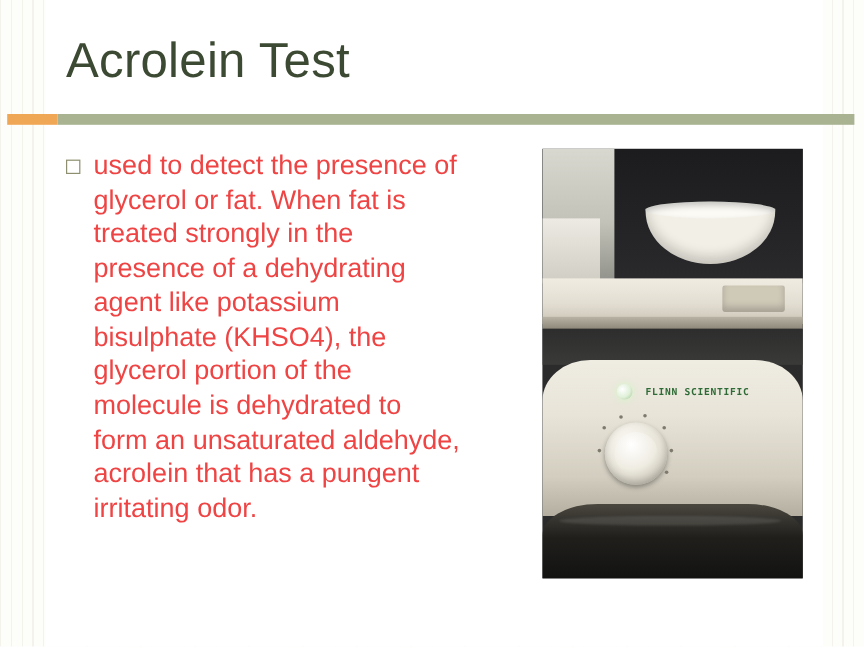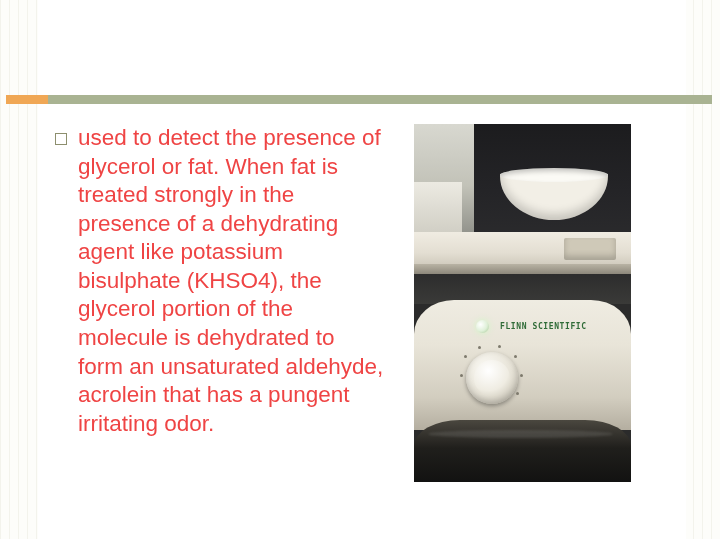--- a/index.html
+++ b/index.html
@@ -98,21 +98,21 @@
   }
   .bullet-text {
     flex: 1 1 auto;
     font-size: 22.5px;
     line-height: 1.27;
     color: #ef4444;
     text-align: left;
   }
   .photo {
     position: absolute;
-    left: 414px;
+    left: 452px;
     top: 124px;
     width: 217px;
     height: 358px;
     background: #2b2b2b;
     overflow: hidden;
     border: 0;
   }
   
   .ph-darktop {
     position: absolute;
@@ -255,20 +255,21 @@
     filter: blur(1px);
   }
 </style>
 </head>
 <body>
 
 <div class="slide">
   <div class="stripes"></div>
   <div class="content-panel"></div>
 
+  <div class="title">Acrolein Test</div>
 
   <div class="rule-wrap">
     <div class="rule-accent"></div>
     <div class="rule-main"></div>
   </div>
 
   <div class="body-block">
     <div class="bullet-row">
       <span class="bullet-marker"></span>
       <span class="bullet-text">used to detect the presence of glycerol or fat. When fat is treated strongly in the presence of a dehydrating agent like potassium bisulphate (KHSO4), the glycerol portion of the molecule is dehydrated to form an unsaturated aldehyde, acrolein that has a pungent irritating odor.</span>

